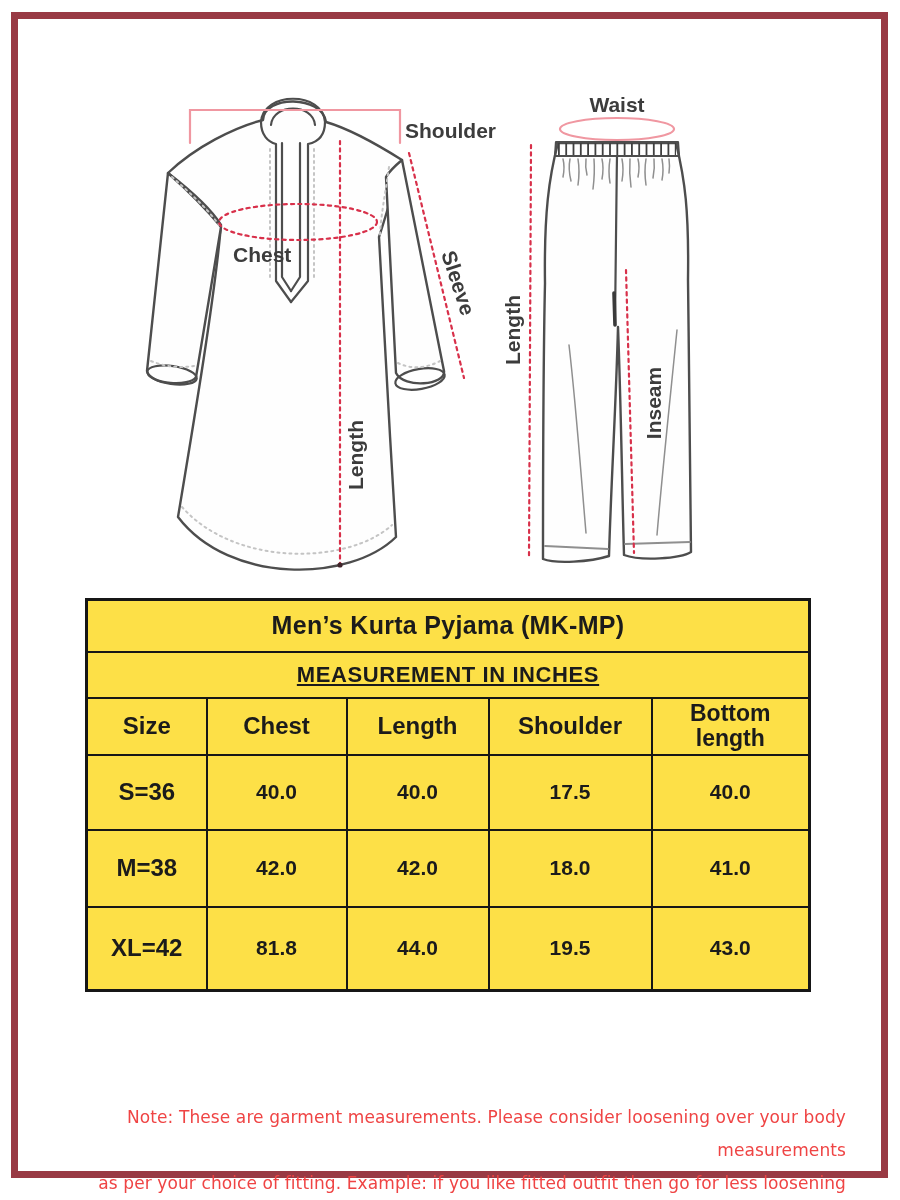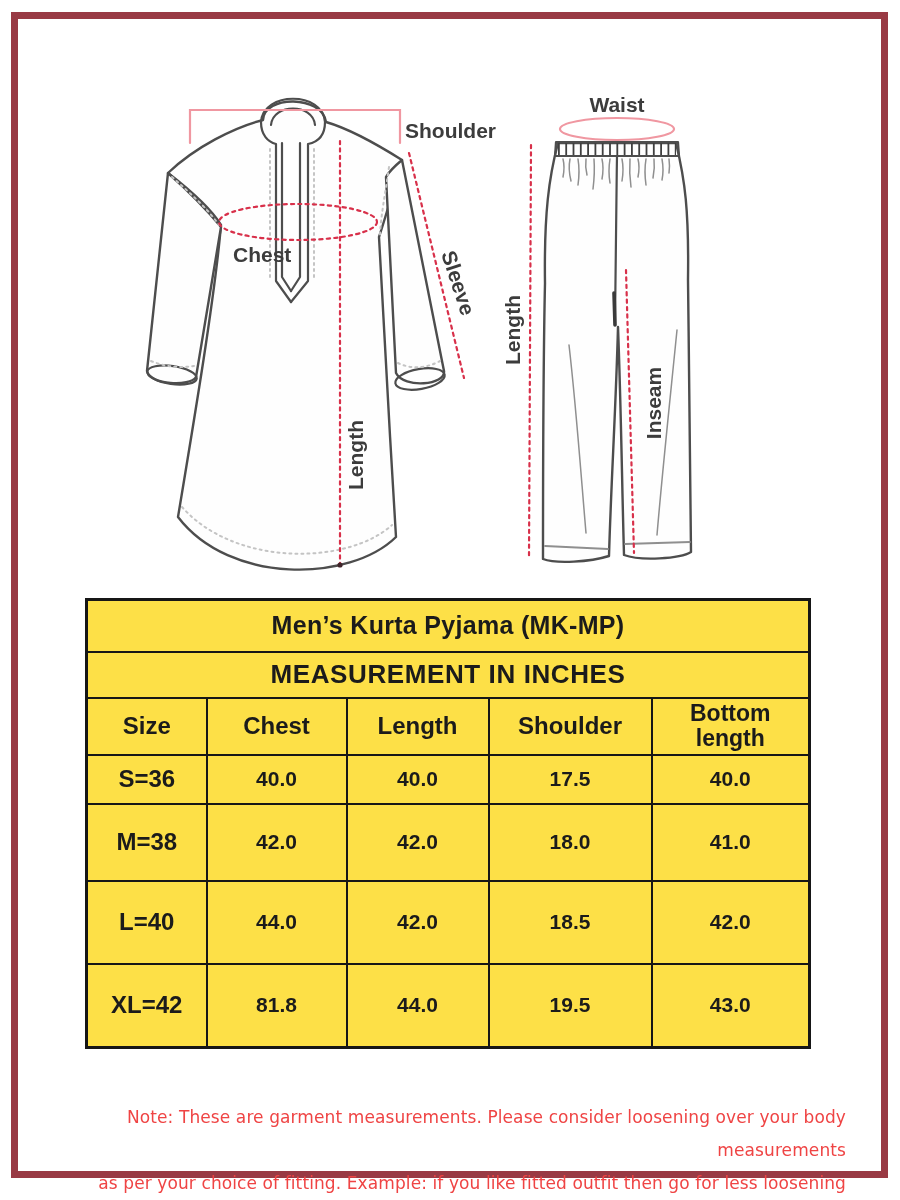--- a/index.html
+++ b/index.html
@@ -17,26 +17,26 @@
   .size-table-wrap{position:absolute;left:85px;top:598px;width:723px;}
   table.size-table{
     border-collapse:collapse;table-layout:fixed;width:723px;
     border:3px solid #161616;background:#fde047;color:#1b1b1b;
   }
   table.size-table td, table.size-table th{
     border:2px solid #161616;text-align:center;vertical-align:middle;
     padding:0 2px;box-sizing:border-box;font-weight:600;
   }
   tr.title-row td{height:52px;font-size:25px;letter-spacing:.3px;}
-  tr.subtitle-row td{height:46px;font-size:26px;letter-spacing:.6px;}
+  tr.subtitle-row td{height:46px;font-size:22px;letter-spacing:.6px;text-decoration:underline;}
   tr.head-row th{height:57px;font-size:24px;line-height:1.1;}
   tr.head-row th.small-head{font-size:23px;}
   tr.data-row td{font-size:21px;}
   tr.data-row td.size-cell{font-size:24px;font-weight:600;}
-  tr.r0 td{height:49px;}
+  tr.r0 td{height:75px;}
   tr.r1 td{height:77px;}
   tr.r2 td{height:83px;}
   tr.r3 td{height:84px;}
 
   
   .note{
     position:absolute;left:40px;top:1101px;width:806px;
     text-align:right;font-family:"DejaVu Sans", sans-serif;
     font-size:17px;color:#ef4444;line-height:33px;letter-spacing:.1px;
   }
@@ -200,27 +200,20 @@
       <td>17.5</td>
       <td>40.0</td>
     </tr>
     <tr class="data-row r1">
       <td class="size-cell">M=38</td>
       <td>42.0</td>
       <td>42.0</td>
       <td>18.0</td>
       <td>41.0</td>
     </tr>
-    <tr class="data-row r2">
-      <td class="size-cell">L=40</td>
-      <td>44.0</td>
-      <td>42.0</td>
-      <td>18.5</td>
-      <td>42.0</td>
-    </tr>
     <tr class="data-row r3">
       <td class="size-cell">XL=42</td>
       <td>81.8</td>
       <td>44.0</td>
       <td>19.5</td>
       <td>43.0</td>
     </tr>
   </tbody>
     </table>
 </div>

